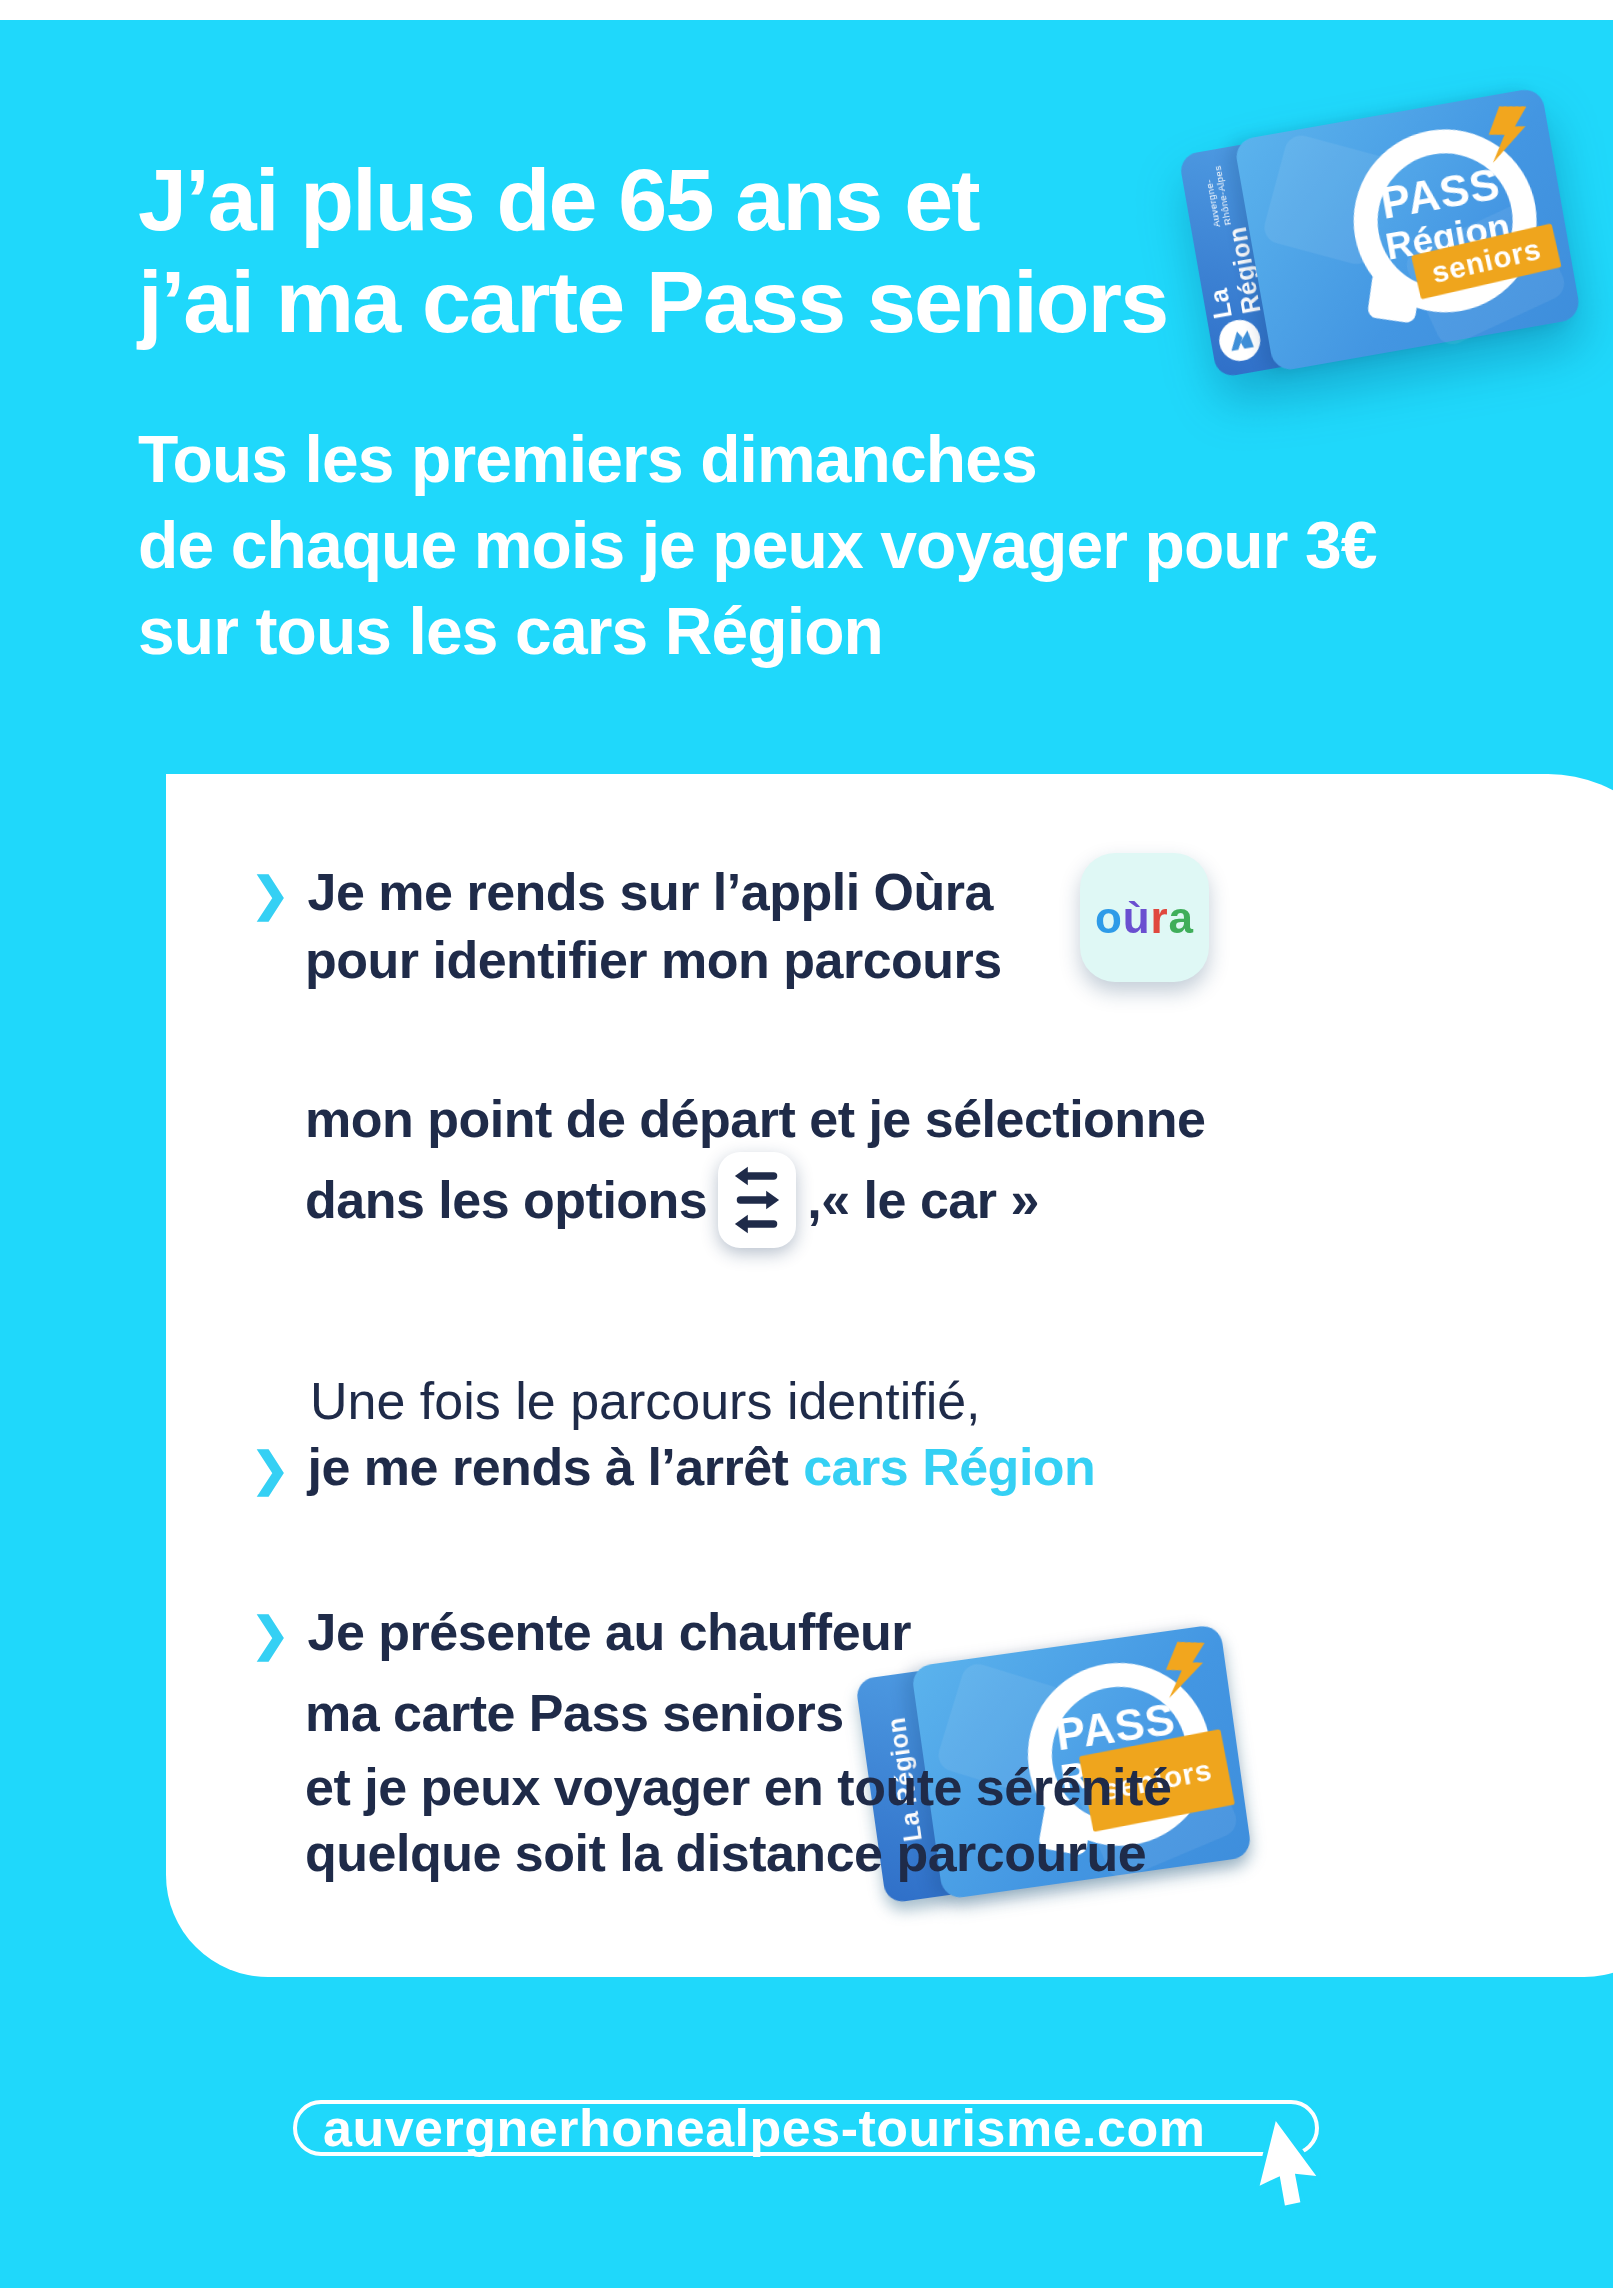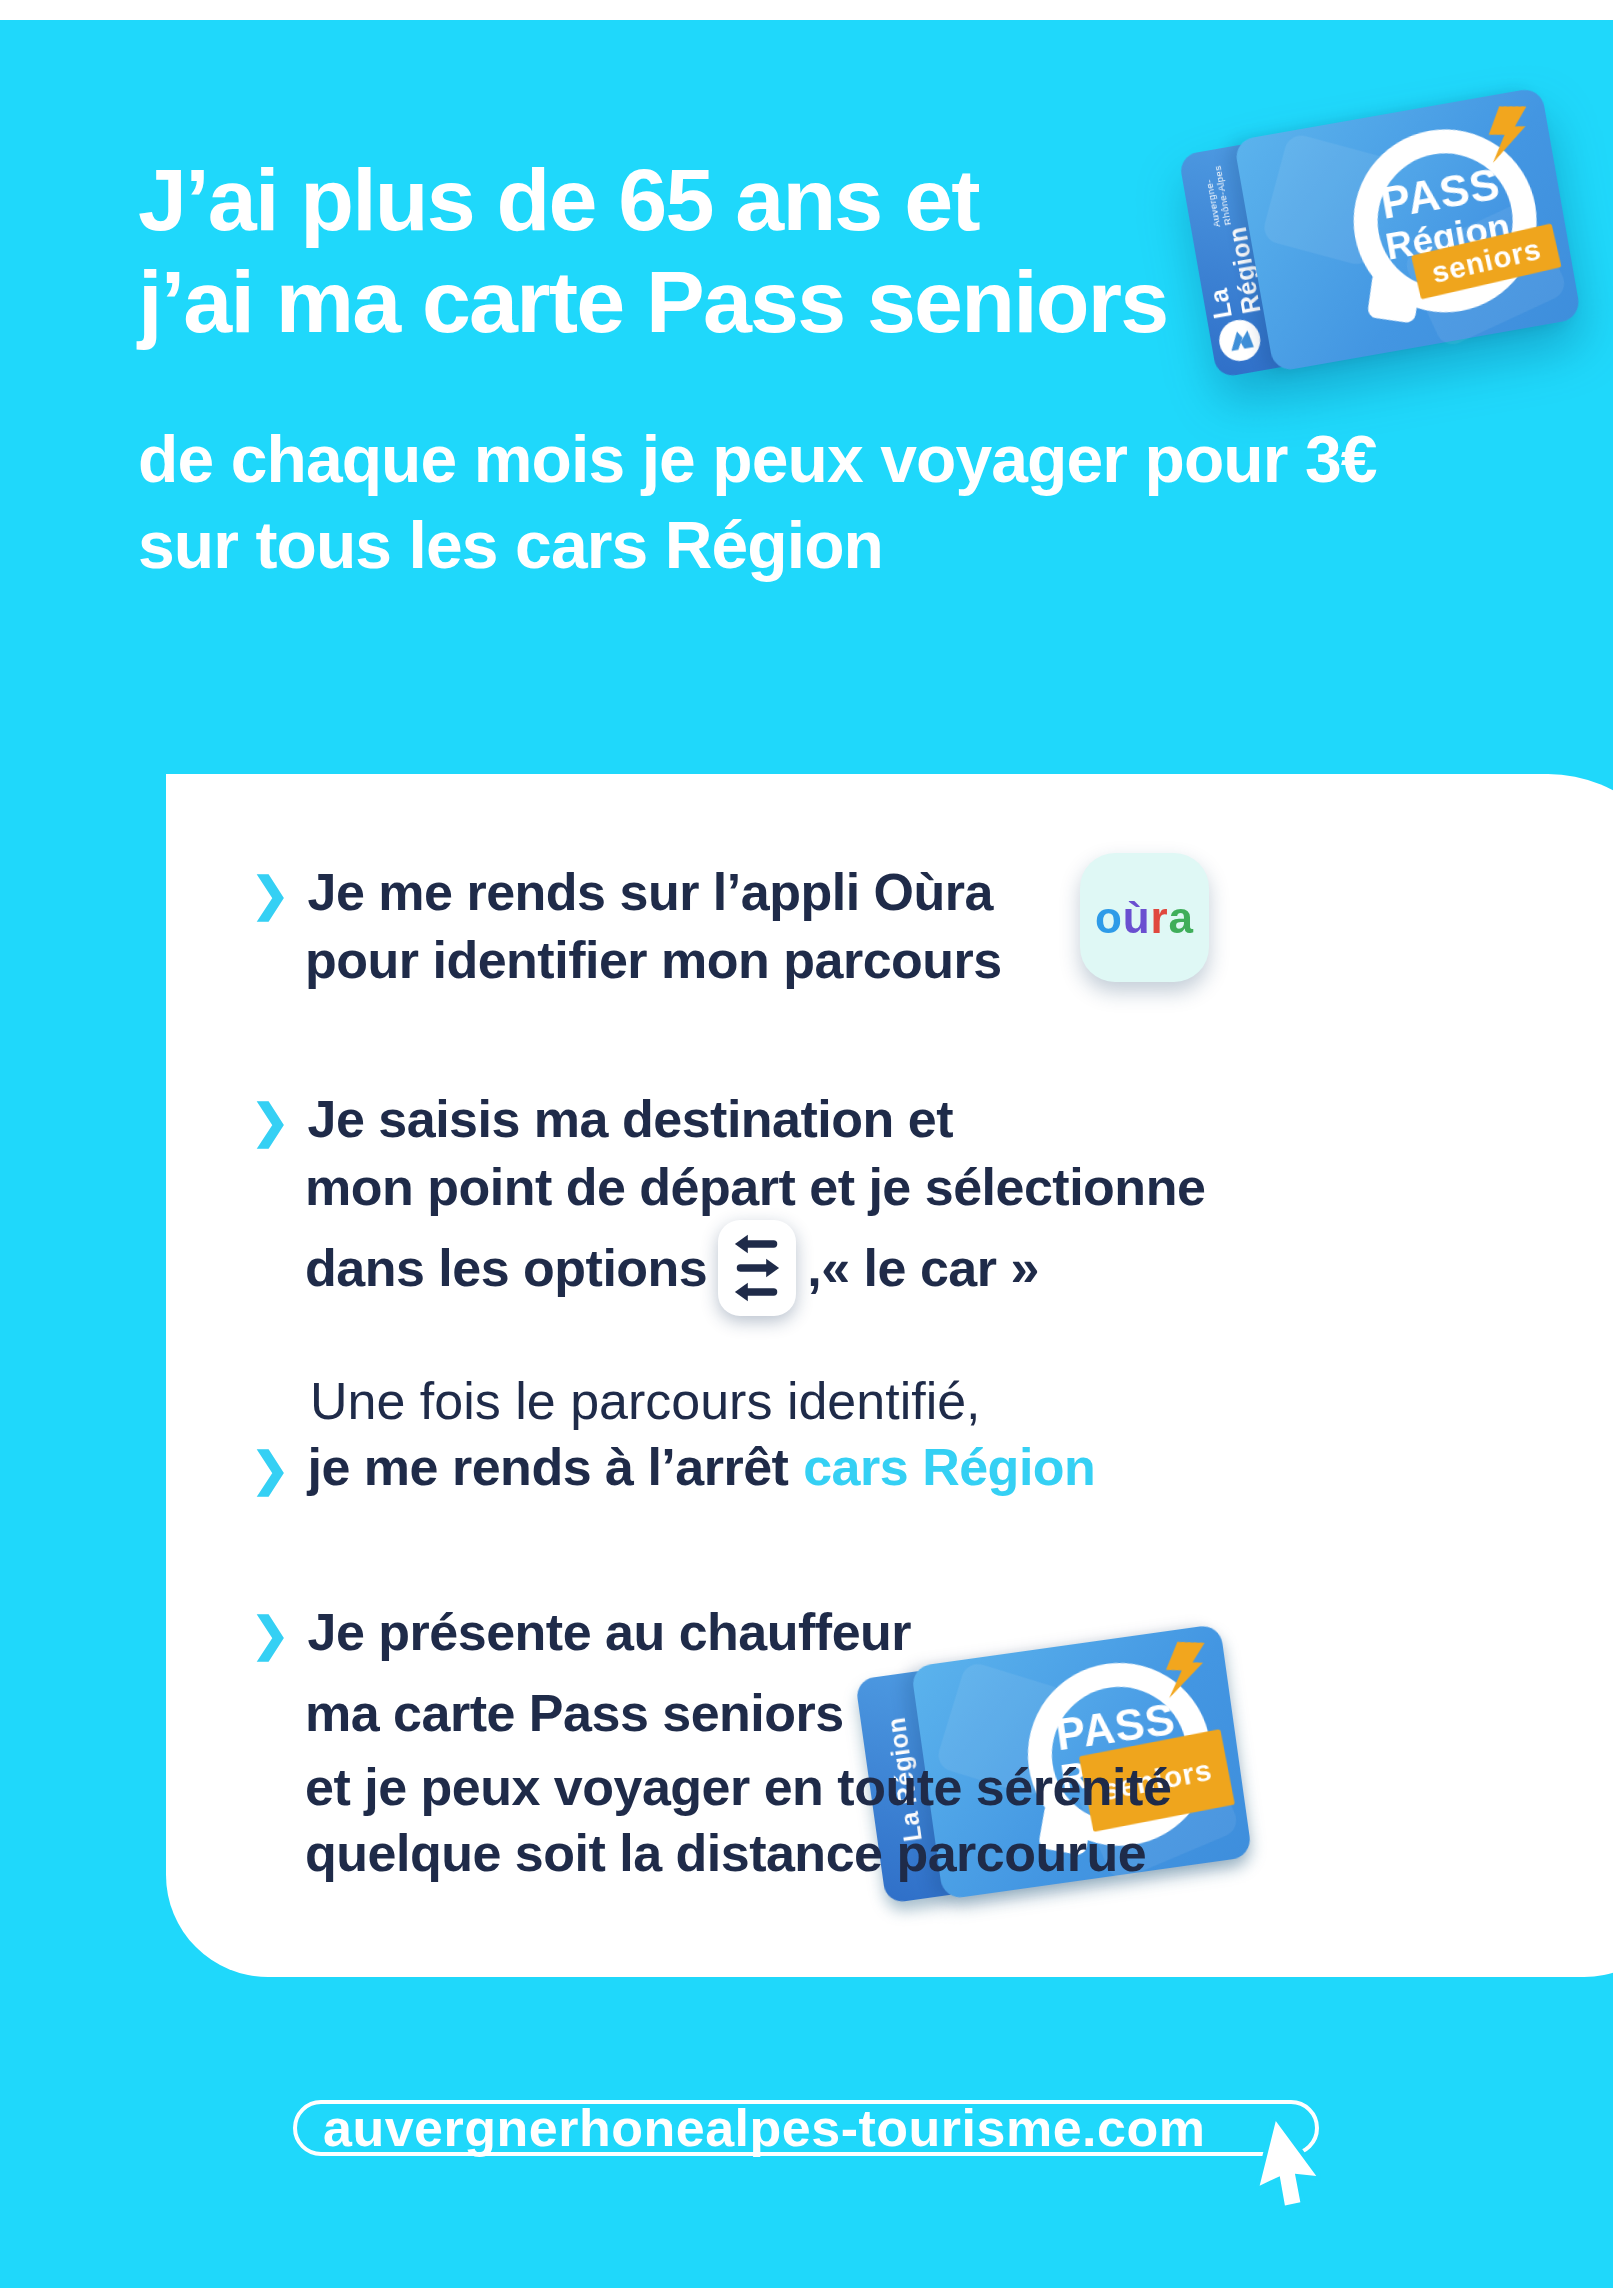--- a/index.html
+++ b/index.html
@@ -151,20 +151,21 @@
         <div class="bubble-text">
           <span class="logo-top">PASS</span>
           <span class="logo-bottom">Région</span>
         </div>
         <div class="badge">seniors</div>
       </div>
     </div>
   </div>
 
   <h2 class="subtitle">
+    <span>Tous les premiers dimanches</span>
     <span>de chaque mois je peux voyager pour 3€</span>
     <span>sur tous les cars Région</span>
   </h2>
 
   <div class="panel">
 
     <div class="step s1">
       <div class="line first">
         <span class="bullet">❯</span><span>Je me rends sur l’appli Oùra</span>
       </div>
@@ -172,23 +173,20 @@
     </div>
 
     <div class="oura-icon">
       <span class="l0">o</span>
         <span class="l1">ù</span>
         <span class="l2">r</span>
         <span class="l3">a</span>
     </div>
 
     <div class="step s2">
-      <div class="line first">
-        <span class="bullet">❯</span><span>Je saisis ma destination et</span>
-      </div>
       <div class="line cont">mon point de départ et je sélectionne</div>
       <div class="line cont with-icon">
         <span>dans les options</span>
         <span class="opt-icon">
           <svg width="52" height="70" viewBox="0 0 56 76">
             <g stroke="#1F2B49" stroke-width="8" stroke-linecap="round">
               <line x1="16" y1="12" x2="46" y2="12"></line>
               <line x1="10" y1="38" x2="40" y2="38"></line>
               <line x1="16" y1="64" x2="46" y2="64"></line>
             </g>

